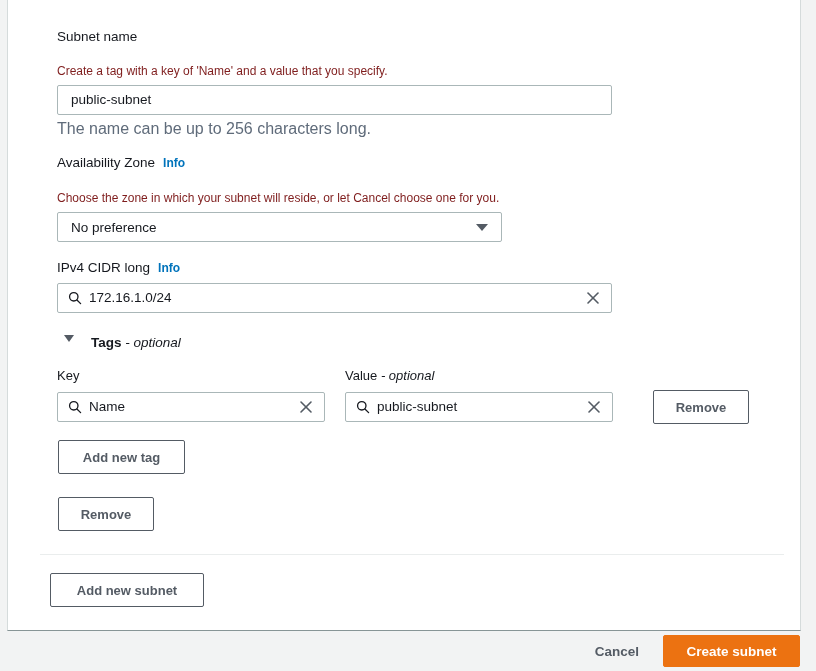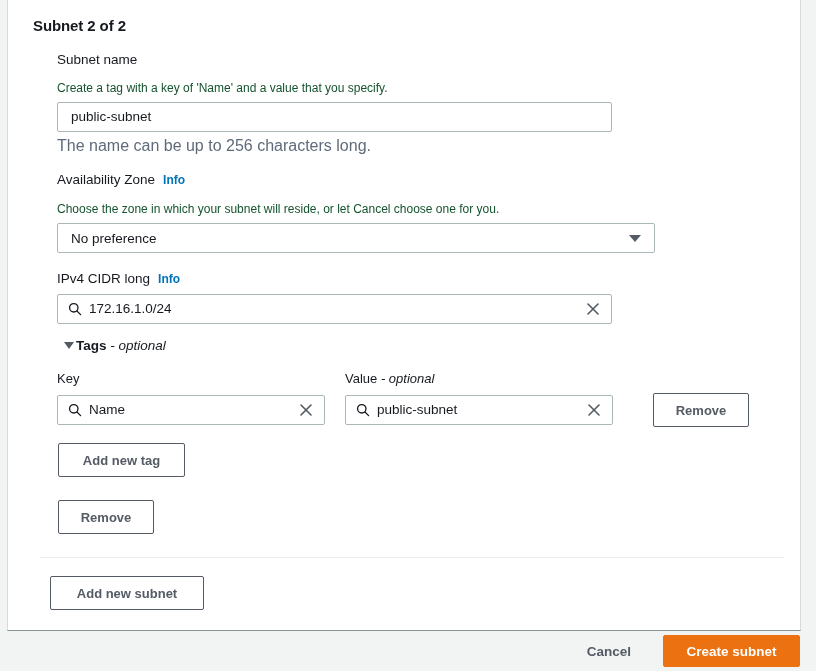--- a/index.html
+++ b/index.html
@@ -52,23 +52,23 @@
   }
   .info-link {
     font-size: 12px;
     font-weight: bold;
     color: #0073bb;
     cursor: pointer;
     text-decoration: none;
   }
   .field-desc {
     font-size: 12px;
-    color: #14532d;
+    color: #7f1d1d;
     line-height: 16px;
-    margin-top: 12px;
+    margin-top: 18px;
   }
   .field-hint {
     font-size: 16px;
     color: #5f6b7a;
     line-height: 16px;
     margin-top: 6px;
   }
 
   .input-box {
     position: relative;
@@ -88,21 +88,21 @@
     line-height: 28px;
     flex: 1;
     white-space: nowrap;
     overflow: hidden;
   }
   .input-box.plain .input-text { padding-left: 5px; }
 
   .select-box {
     position: relative;
     margin-top: 6px;
-    width: 598px;
+    width: 445px;
     height: 30px;
     border: 1px solid #aab7b8;
     border-radius: 2px;
     background: #fff;
     display: flex;
     align-items: center;
     padding: 0 10px 0 13px;
     cursor: pointer;
   }
   .select-value {
@@ -128,24 +128,24 @@
   .icon-clear {
     width: 16px; height: 16px;
     flex: 0 0 auto;
     cursor: pointer;
     margin-right: 2px;
   }
   .icon-clear svg { display: block; }
 
   
   .tags-header {
-    margin-top: 14px;
-    display: flex;
-    align-items: center;
-    gap: 2px;
+    margin-top: 22px;
+    display: flex;
+    align-items: flex-start;
+    gap: 17px;
     cursor: pointer;
     margin-left: 7px;
   }
   .tri-down {
     width: 0; height: 0;
     border-left: 5px solid transparent;
     border-right: 5px solid transparent;
     border-top: 7px solid #545b64;
   }
   .tags-title {
@@ -227,21 +227,21 @@
   .footer {
     position: absolute;
     left: 0; right: 0;
     top: 631px;
     height: 40px;
     background: #f2f3f3;
     display: flex;
     align-items: center;
     justify-content: flex-end;
     padding-right: 16px;
-    gap: 24px;
+    gap: 16px;
   }
   .btn-link-cancel {
     background: none;
     border: none;
     font-family: "Liberation Sans", sans-serif;
     font-size: 13.5px;
     font-weight: bold;
     color: #545b64;
     cursor: pointer;
     padding: 6px 8px;
@@ -265,21 +265,20 @@
   }
 </style>
 </head>
 <body>
 
 <div class="page">
 
   <div class="card">
     <div class="card-inner">
 
-      <div class="section-title">Subnet 2 of 2</div>
 
       <div class="body">
 
         <div class="field">
           <div class="field-label">
             <span>Subnet name</span>
           </div>
           <div class="field-desc">Create a tag with a key of 'Name' and a value that you specify.</div>
           <div class="input-box plain">
             <span class="input-text">public-subnet</span>

